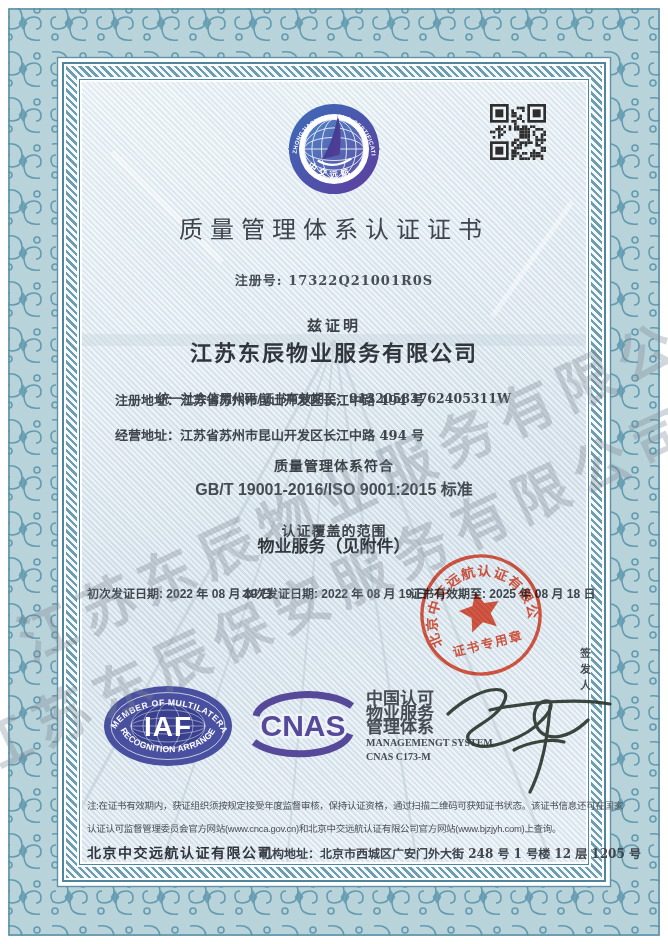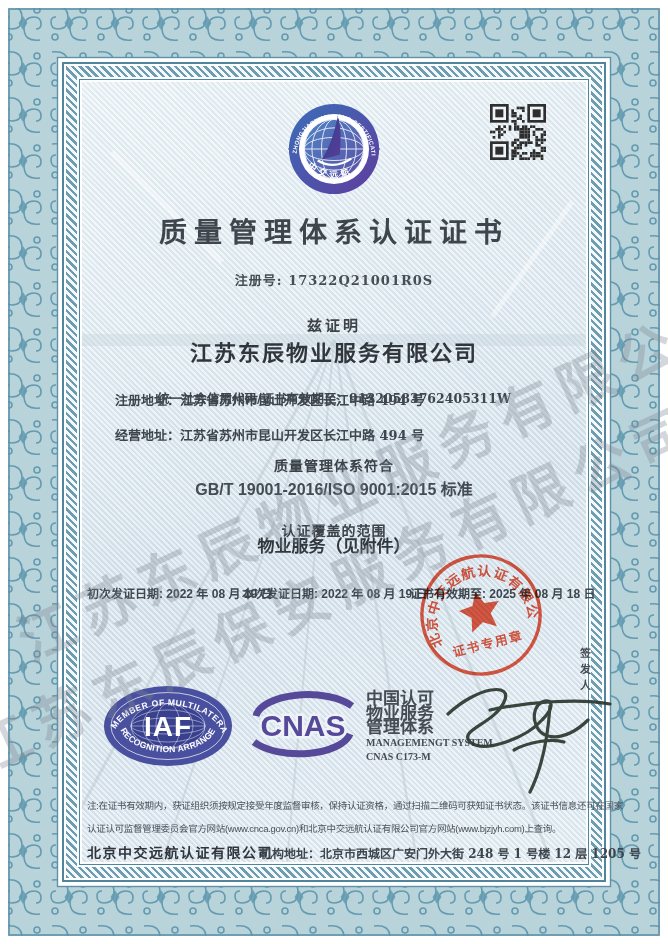--- a/index.html
+++ b/index.html
@@ -12,21 +12,21 @@
      background:repeating-linear-gradient(45deg,#6d9db1 0 2.4px,#f4f8fa 2.4px 5.2px);}
   .f-cover{position:absolute;inset:77px;background:#fbfdfe;}
   .f-line2{position:absolute;inset:79px;border:1.6px solid #4f869c;}
   .content{position:absolute;inset:82px;
      background:
        repeating-linear-gradient(45deg,rgba(255,255,255,.40) 0 2px,rgba(140,175,195,.13) 2px 4px),
        linear-gradient(160deg,#eef4f8 0%,#e4edf3 30%,#d7e3ec 58%,#e7eff5 100%);}
   
   .row{position:absolute;left:0;right:0;text-align:center;white-space:nowrap;}
   .serif{font-family:"DejaVu Serif","Liberation Serif",serif;font-weight:bold;}
-  .title{top:128px;font-size:28px;letter-spacing:7px;color:#3f454c;font-weight:700;}
+  .title{top:128px;font-size:24px;letter-spacing:7px;color:#3f454c;font-weight:400;}
   .regno{top:188px;font-size:13px;color:#464d54;letter-spacing:1px;}
   .certify{top:232px;font-size:15px;letter-spacing:3px;color:#3d4349;}
   .company{top:253px;font-size:22px;font-weight:bold;letter-spacing:2px;color:#30363c;}
   .credit{top:306px;font-size:12.5px;font-weight:600;color:#3e454c;}
   .addr{position:absolute;left:33px;font-size:13px;font-weight:600;color:#3e454c;white-space:nowrap;}
   .stdintro{top:373px;font-size:14px;font-weight:700;letter-spacing:1px;}
   .standard{top:394px;font-size:16px;font-weight:bold;color:#454b52;}
   .scopelbl{top:438px;font-size:14px;font-weight:600;letter-spacing:1px;}
   .scope{top:450px;font-size:17px;font-weight:bold;color:#31373d;}
   .dateseg{position:absolute;top:502px;font-size:12px;color:#3f464d;white-space:nowrap;font-weight:600;}

